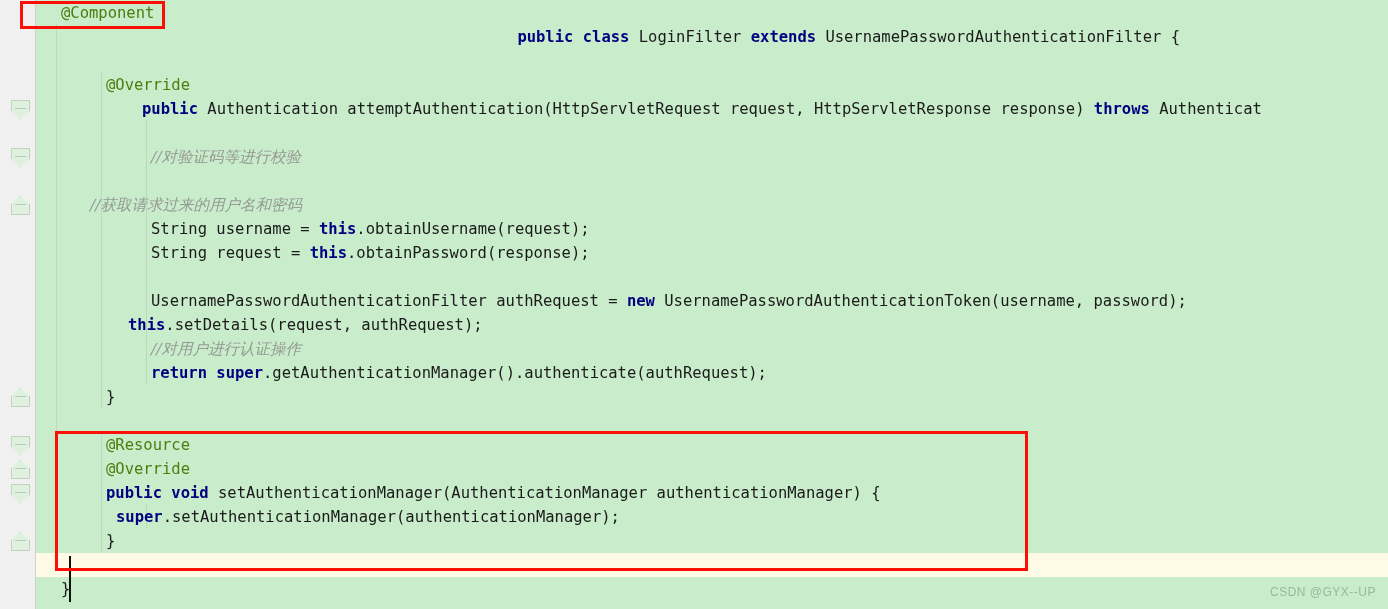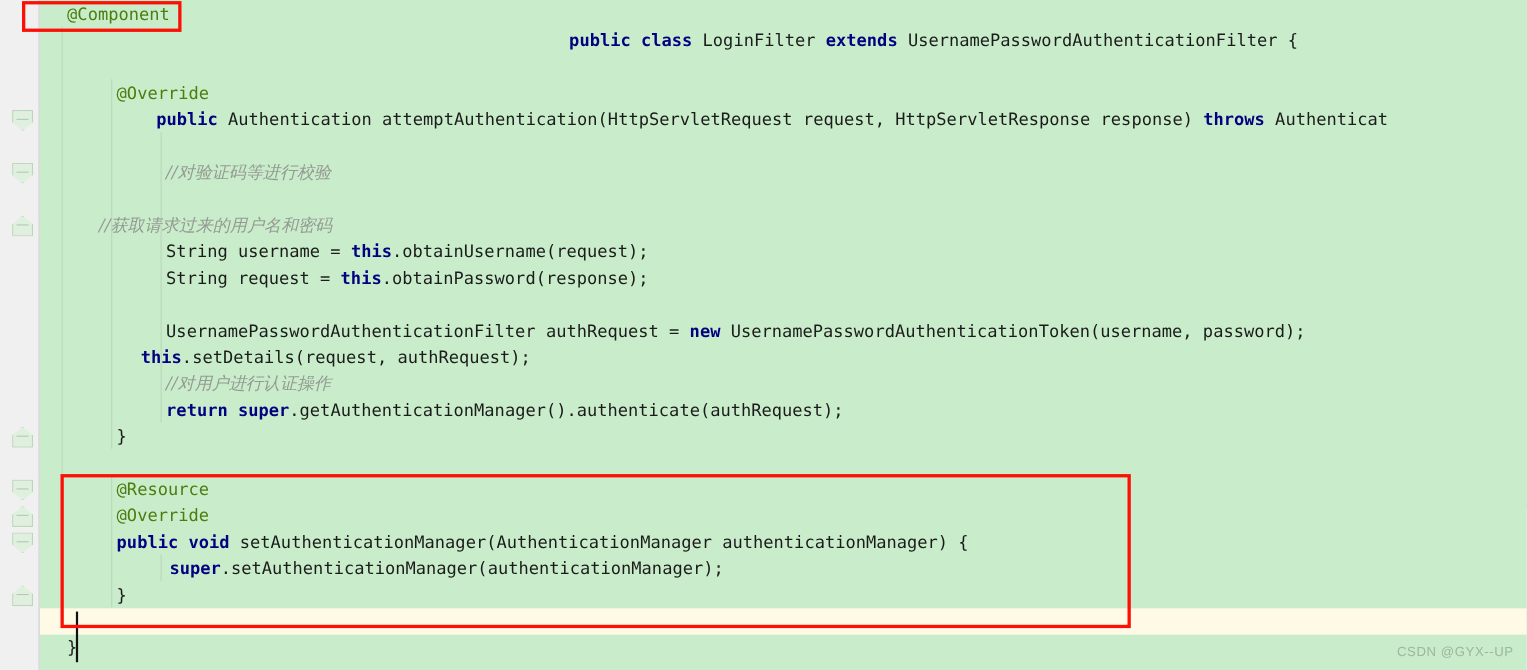--- a/index.html
+++ b/index.html
@@ -102,21 +102,21 @@
         <div class="row" style="position: absolute; left: 0px; top: 265px; width: 1352px; padding-left: 115px; box-sizing: border-box;"></div>
         <div class="row" style="position: absolute; left: 0px; top: 289px; width: 1352px; padding-left: 115px; box-sizing: border-box;"><span class="pl">UsernamePasswordAuthenticationFilter authRequest = </span><span class="kw">new</span><span class="pl"> UsernamePasswordAuthenticationToken(username, password);</span></div>
         <div class="row" style="position: absolute; left: 0px; top: 313px; width: 1352px; padding-left: 92px; box-sizing: border-box;"><span class="kw">this</span><span class="pl">.setDetails(request, authRequest);</span></div>
         <div class="row" style="position: absolute; left: 0px; top: 337px; width: 1228px; padding-left: 115px; box-sizing: border-box;"><span class="cmt">//对用户进行认证操作</span></div>
         <div class="row" style="position: absolute; left: 0px; top: 361px; width: 1362px; padding-left: 115px; box-sizing: border-box;"><span class="kw">return</span><span class="pl"> </span><span class="kw">super</span><span class="pl">.getAuthenticationManager().authenticate(authRequest);</span></div>
         <div class="row" style="position: absolute; left: 0px; top: 385px; width: 1352px; padding-left: 70px; box-sizing: border-box;"><span class="pl">}</span></div>
         <div class="row" style="position: absolute; left: 0px; top: 409px; width: 1352px; padding-left: 25px; box-sizing: border-box;"></div>
         <div class="row" style="position: absolute; left: 0px; top: 433px; width: 1352px; padding-left: 70px; box-sizing: border-box;"><span class="ann">@Resource</span></div>
         <div class="row" style="position: absolute; left: 0px; top: 457px; width: 1352px; padding-left: 70px; box-sizing: border-box;"><span class="ann">@Override</span></div>
         <div class="row" style="position: absolute; left: 0px; top: 481px; width: 1352px; padding-left: 70px; box-sizing: border-box;"><span class="kw">public</span><span class="pl"> </span><span class="kw">void</span><span class="pl"> setAuthenticationManager(AuthenticationManager authenticationManager) {</span></div>
-        <div class="row" style="position: absolute; left: 0px; top: 505px; width: 1352px; padding-left: 118px; box-sizing: border-box;"><span class="kw">super</span><span class="pl">.setAuthenticationManager(authenticationManager);</span></div>
+        <div class="row" style="position: absolute; left: 0px; top: 505px; width: 1352px; padding-left: 80px; box-sizing: border-box;"><span class="kw">super</span><span class="pl">.setAuthenticationManager(authenticationManager);</span></div>
         <div class="row" style="position: absolute; left: 0px; top: 529px; width: 1352px; padding-left: 70px; box-sizing: border-box;"><span class="pl">}</span></div>
         <div class="row current" style="position: absolute; left: 0px; top: 553px; width: 1352px; padding-left: 70px; box-sizing: border-box;"></div>
         <div class="row" style="position: absolute; left: 0px; top: 577px; width: 1352px; padding-left: 25px; box-sizing: border-box;"><span class="pl">}</span></div>
       </div>
   </div>
 
   <div id="gutter">
     <div id="gutter-markers">
         <div class="fold down" style="top: 100px;">
           <div class="chip"></div>

